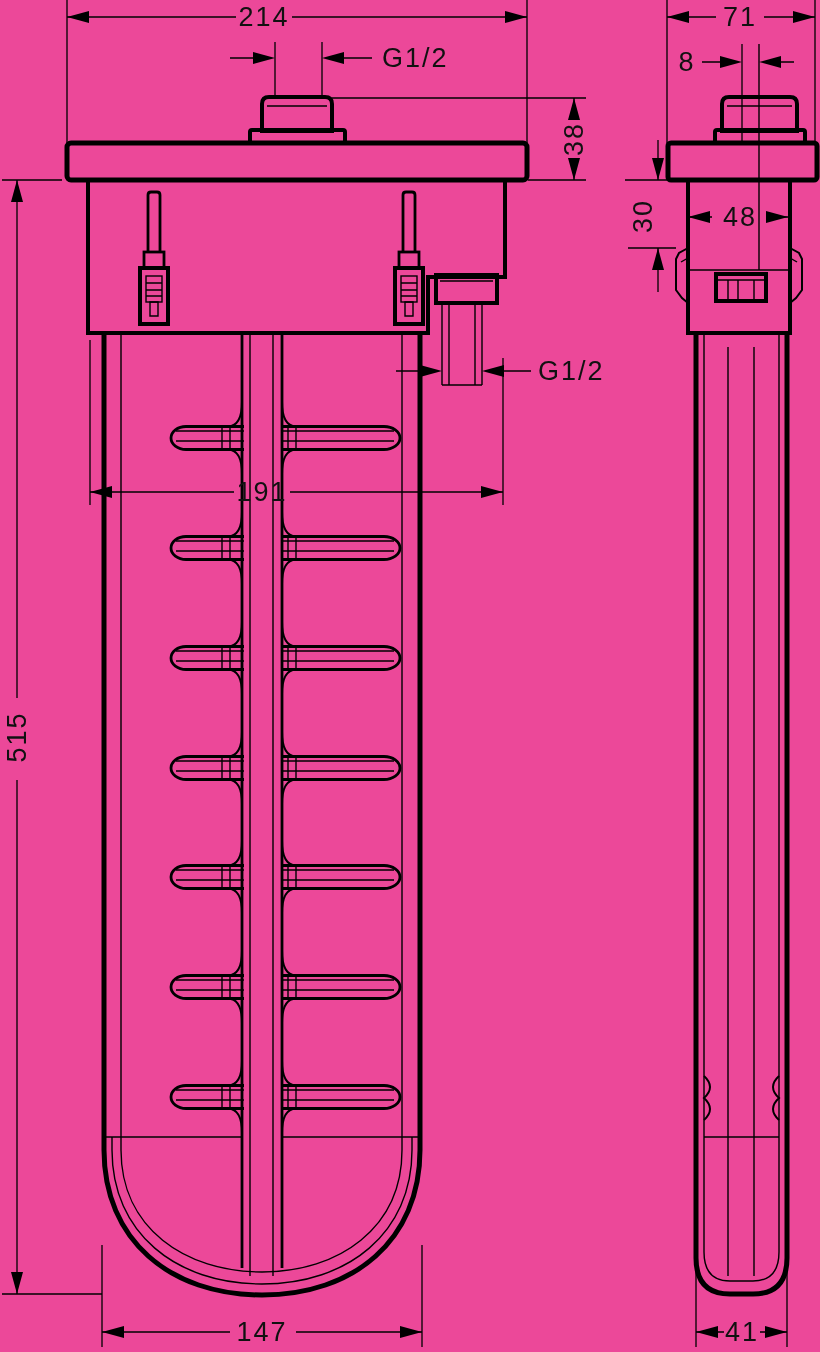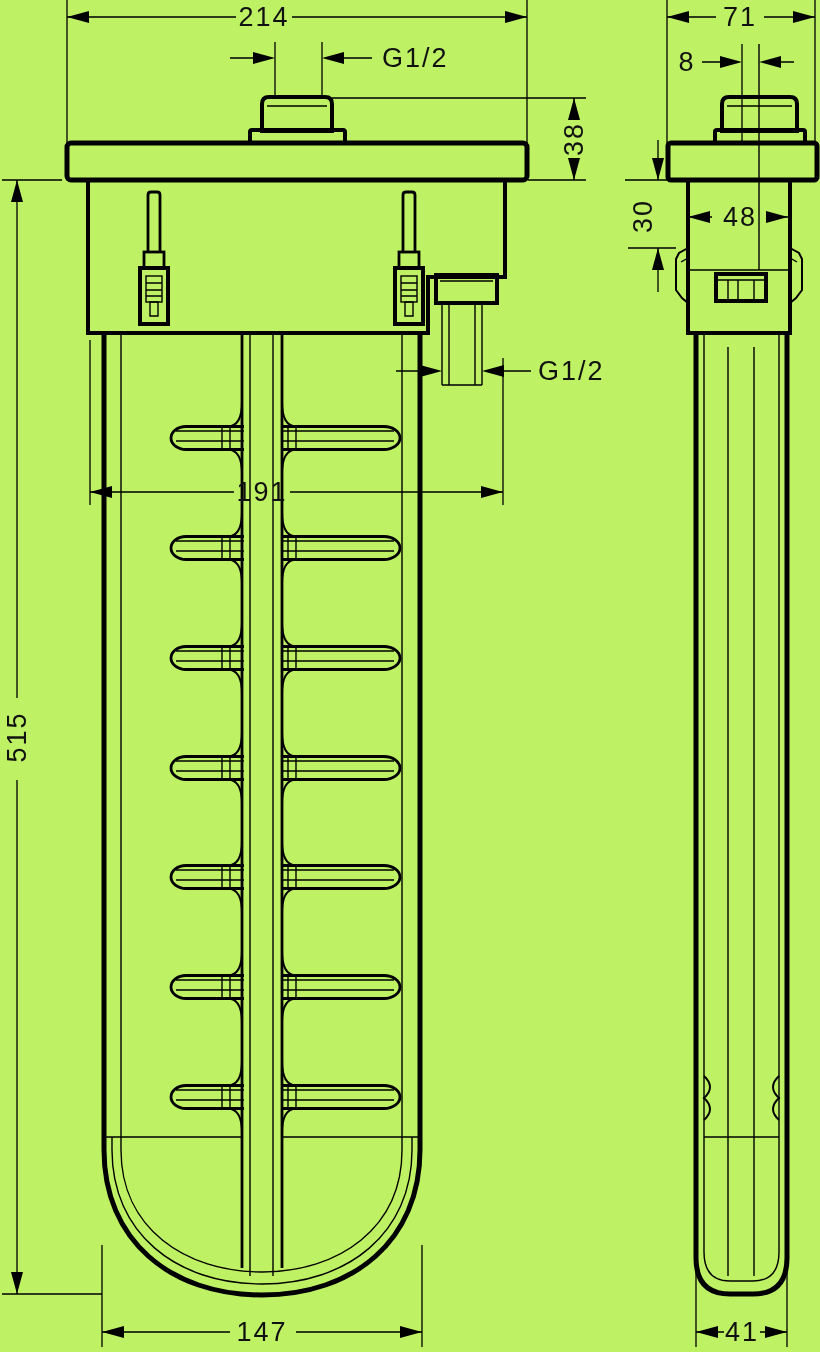--- a/index.html
+++ b/index.html
@@ -1,16 +1,16 @@
 <!DOCTYPE html>
 <html><head>
 <meta charset="utf-8">
 <style>
   html,body{margin:0;padding:0;background:#ffffff;}
-  .stage{width:820px;height:1352px;position:relative;background:#bef264;}
+  .stage{width:820px;height:1352px;position:relative;background:#ec4899;}
   svg{display:block;}
   path,line,rect{fill:none;stroke:#000;}
   .w5{stroke-width:5;}                 
   .w4{stroke-width:4;}
   .w3{stroke-width:2.8;}
   .w2{stroke-width:2;}
   .t {stroke-width:1.4;}               
   .d {stroke-width:1.3;}               
   .ah{fill:#000;stroke:none;}          
   text{font-family:"Liberation Sans", sans-serif;font-size:27px;fill:#111;

